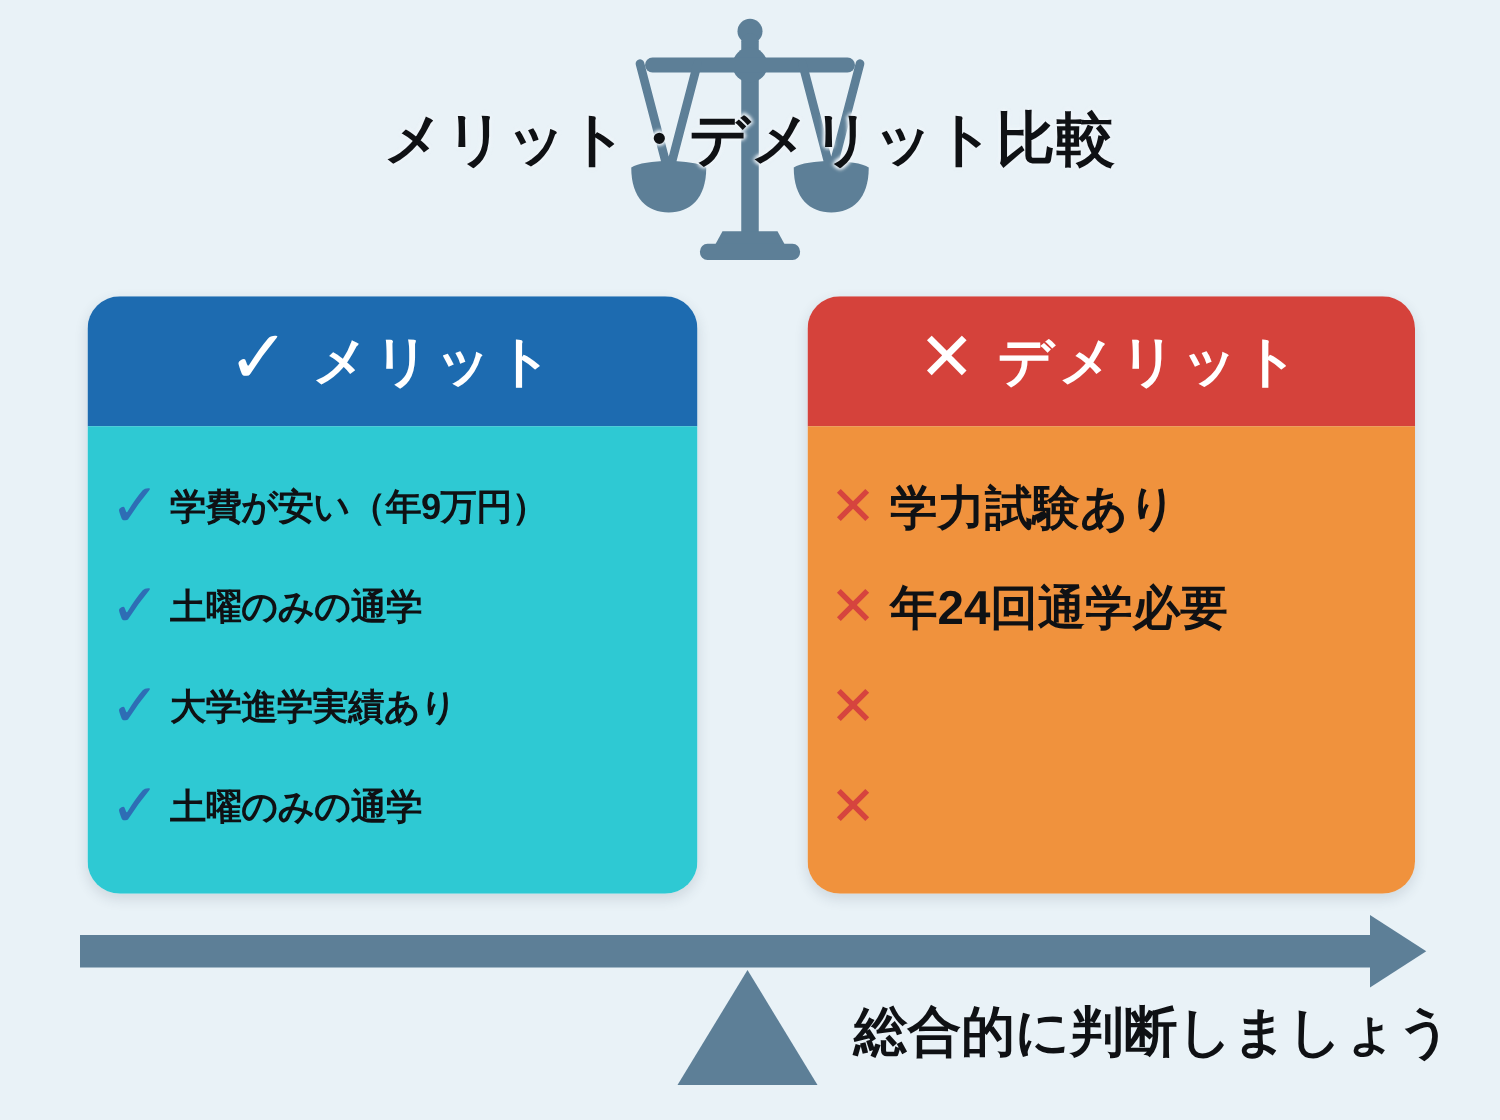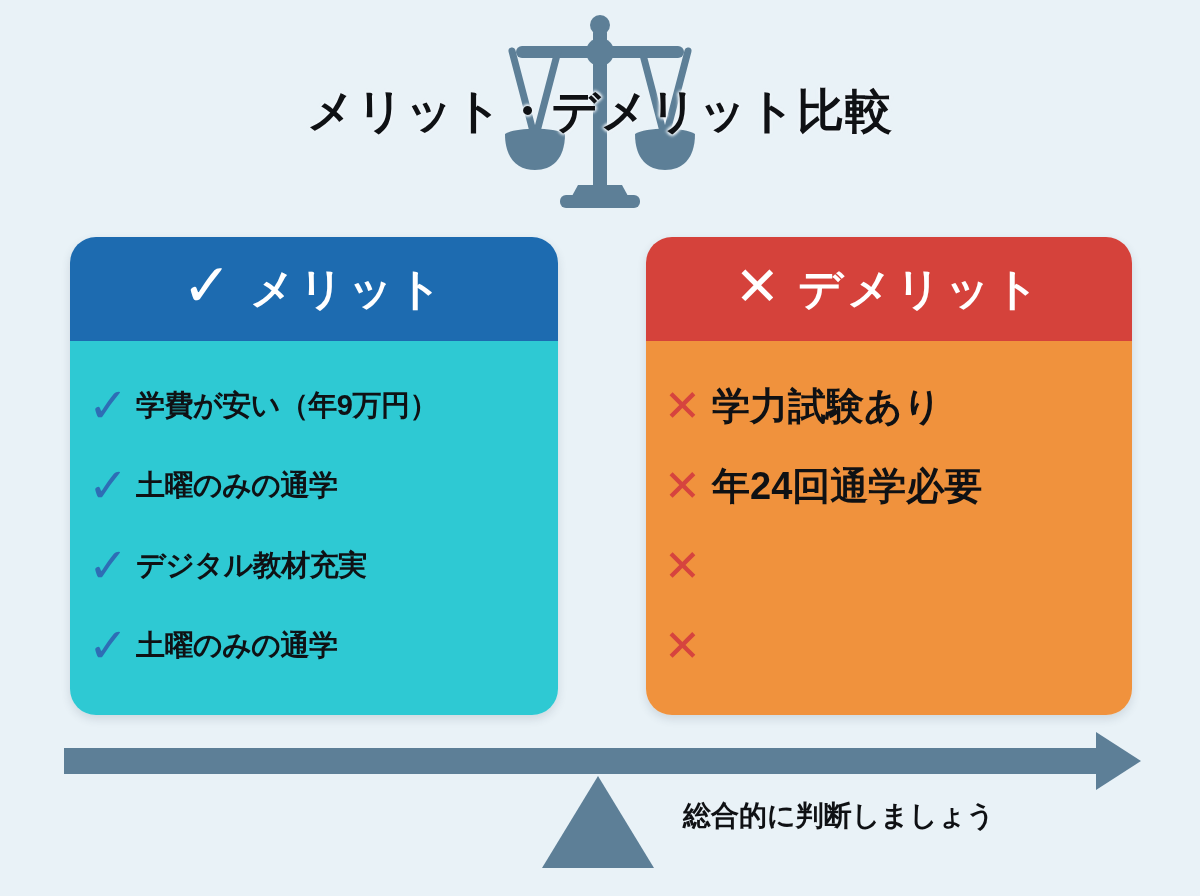--- a/index.html
+++ b/index.html
@@ -41,21 +41,21 @@
   .merit .item .mark{color:var(--merit-check,#2e6db5);}
   .demerit .item .mark{color:var(--demerit-x,#d6443e);font-size:44px;}
   .item .item-text{font-size:29px;letter-spacing:-.5px;color:var(--ink,#0f1114);white-space:nowrap;}
   .demerit .item .item-text{font-size:38px;letter-spacing:0;}
   
   .axis-arrow{position:absolute;left:60px;top:726px;width:1085px;height:72px;z-index:1;}
   .axis-arrow *{fill:var(--slate,#5d7f97);}
   .fulcrum{position:absolute;left:540px;top:774px;width:120px;height:96px;z-index:1;}
   .fulcrum polygon{fill:var(--slate,#5d7f97);}
   .footer-label{position:absolute;left:683px;top:797px;z-index:2;
-                font-size:28px;color:var(--ink,#0f1114);white-space:nowrap;}
+                font-size:43px;color:var(--ink,#0f1114);white-space:nowrap;}
 </style>
 </head>
 <body>
 
 <div class="canvas">
 
   <svg class="scale-icon" viewBox="0 0 260 200" aria-hidden="true">
     <circle cx="130" cy="16" r="10"></circle>
     <rect x="123" y="18" width="14" height="168" rx="6"></rect>
     <circle cx="130" cy="43" r="14"></circle>
@@ -79,21 +79,21 @@
       <li class="item">
         <span class="mark">✓</span>
         <span class="item-text">学費が安い（年9万円）</span>
       </li>
       <li class="item">
         <span class="mark">✓</span>
         <span class="item-text">土曜のみの通学</span>
       </li>
       <li class="item">
         <span class="mark">✓</span>
-        <span class="item-text">デジタル教材充実</span>
+        <span class="item-text">大学進学実績あり</span>
       </li>
       <li class="item">
         <span class="mark">✓</span>
         <span class="item-text">土曜のみの通学</span>
       </li>
     </ul>
   </section>
 
   <section class="card demerit">
     <div class="card-header">

